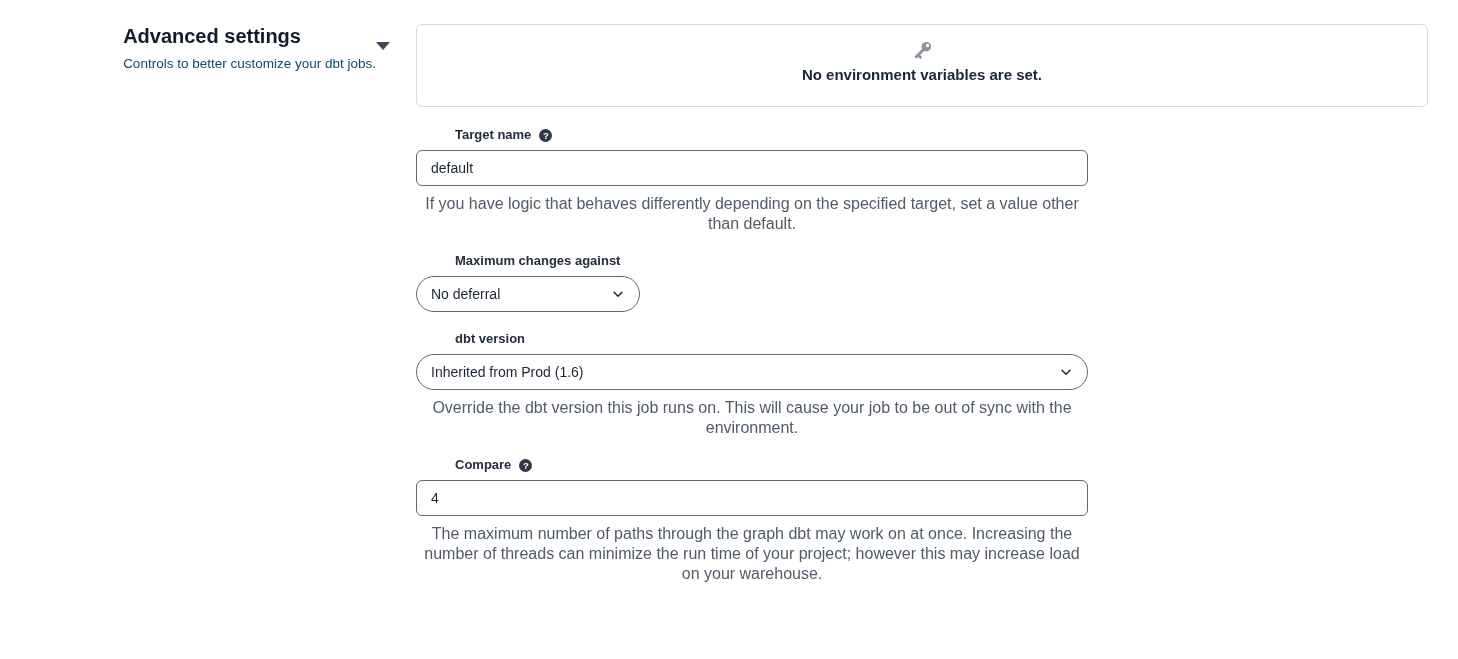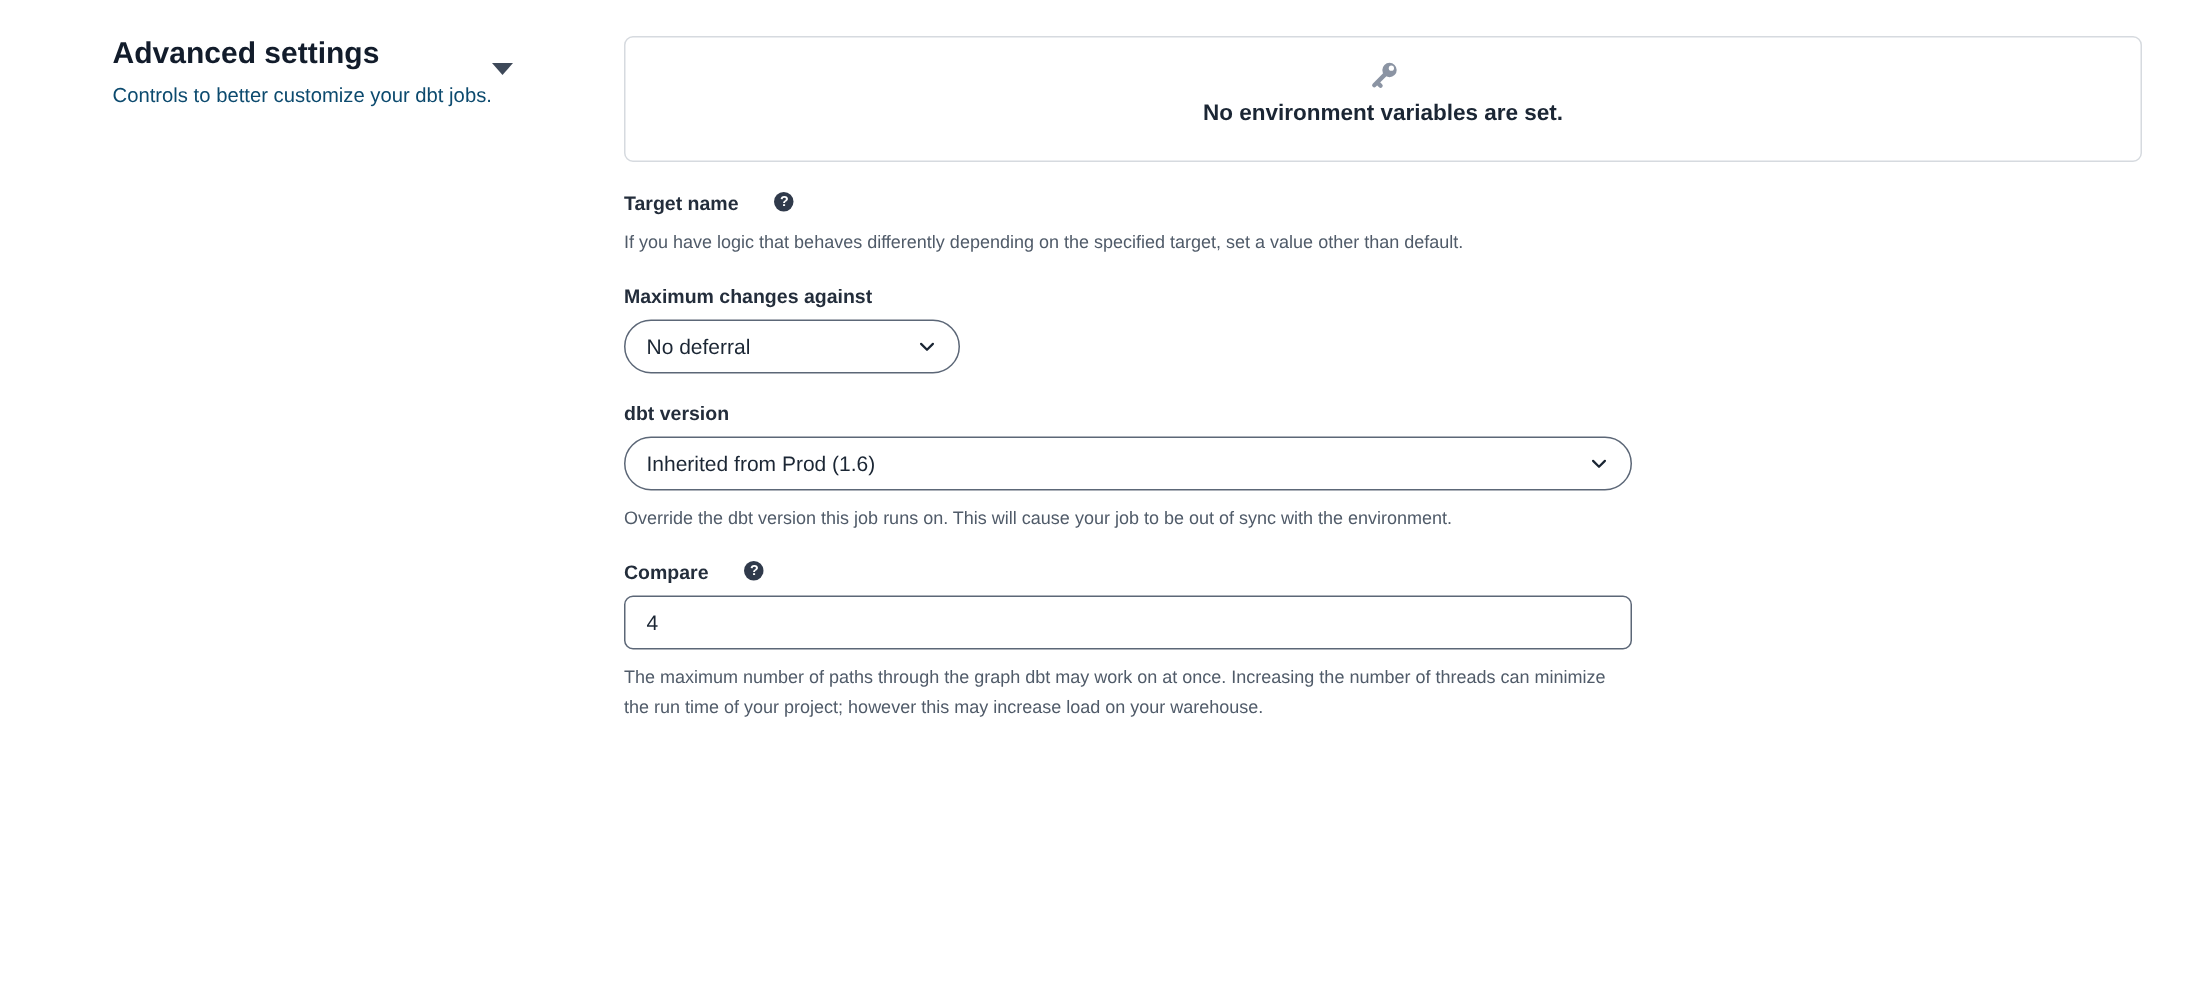--- a/index.html
+++ b/index.html
@@ -8,21 +8,21 @@
     background: #ffffff;
     font-family: "Liberation Sans", sans-serif;
     color: #1b2634;
     overflow: hidden;
   }
   .page { display: flex; align-items: flex-start; padding: 24px 30px 0 27px; }
 
   
   .left-pane {
     width: 389px; flex: none;
-    display: flex; justify-content: center; align-items: flex-start;
+    display: flex; justify-content: flex-end; align-items: flex-start;
     padding-right: 26px;
   }
   .page-title { font-size: 20px; font-weight: bold; color: #121c2b; line-height: 1.25; }
   .page-subtitle { font-size: 13.5px; color: #0c4a6e; margin-top: 7px; }
   .collapse-caret {
     margin-top: 18px;
     width: 0; height: 0; cursor: pointer;
     border-left: 7px solid transparent;
     border-right: 7px solid transparent;
     border-top: 8px solid #3e4959;
@@ -40,21 +40,21 @@
   .banner .key-icon { display: inline-block; line-height: 0; margin-bottom: 3px; }
   .banner-title { font-size: 15px; font-weight: bold; color: #1b2634; margin-bottom: 5px; }
   .banner-message { font-size: 14.5px; color: #2c3746; }
   .banner-message a {
     color: #0c655b; text-decoration: underline; cursor: pointer;
   }
 
   
   .form { width: 672px; margin-top: 20px; }
   .field-group { margin-bottom: 19px; }
-  .field-label-row { display: flex; align-items: flex-start; gap: 24px; margin-bottom: 8px; }
+  .field-label-row { display: flex; align-items: flex-end; gap: 8px; margin-bottom: 8px; margin-left: 39px; }
   .field-label { font-size: 13px; font-weight: bold; color: #232d3b; }
   .help-badge {
     width: 13px; height: 13px; border-radius: 50%;
     background: #303a4b; color: #ffffff;
     font-size: 9.5px; font-weight: bold; line-height: 13px;
     text-align: center; display: inline-block; cursor: pointer;
     flex: none;
   }
   .text-input {
     width: 100%; height: 36px;
@@ -68,21 +68,21 @@
     height: 36px;
     border: 1px solid #5c6777; border-radius: 18px;
     padding: 0 14px;
     display: flex; align-items: center; justify-content: space-between;
     font-size: 14px; color: #1b2634;
     background: #ffffff; cursor: pointer;
   }
   .select-box.full { width: 100%; }
   .select-box.narrow { width: 224px; }
   .chevron { line-height: 0; flex: none; margin-left: 12px; }
-  .field-help { font-size: 12px; color: #505b69; margin-top: 8px; line-height: 20px; }
+  .field-help { font-size: 16px; color: #505b69; margin-top: 8px; line-height: 20px; text-align: center; }
 </style>
 </head>
 <body>
 
 <div class="page">
 
   <div class="left-pane">
     <div>
       <div class="page-title">Advanced settings</div>
       <div class="page-subtitle">Controls to better customize your dbt jobs.</div>
@@ -103,20 +103,21 @@
       <div class="banner-title">No environment variables are set.</div>
     </div>
 
     <div class="form">
 
       <div class="field-group">
         <div class="field-label-row">
           <span class="field-label">Target name</span>
           <span class="help-badge">?</span>
         </div>
+        <input class="text-input" type="text" value="default" style="">
         <div class="field-help">If you have logic that behaves differently depending on the specified target, set a value other than default.</div>
       </div>
 
 
       <div class="field-group">
         <div class="field-label-row">
           <span class="field-label">Maximum changes against</span>
         </div>
         <div class="select-box narrow" role="combobox">
           <span>No deferral</span>

